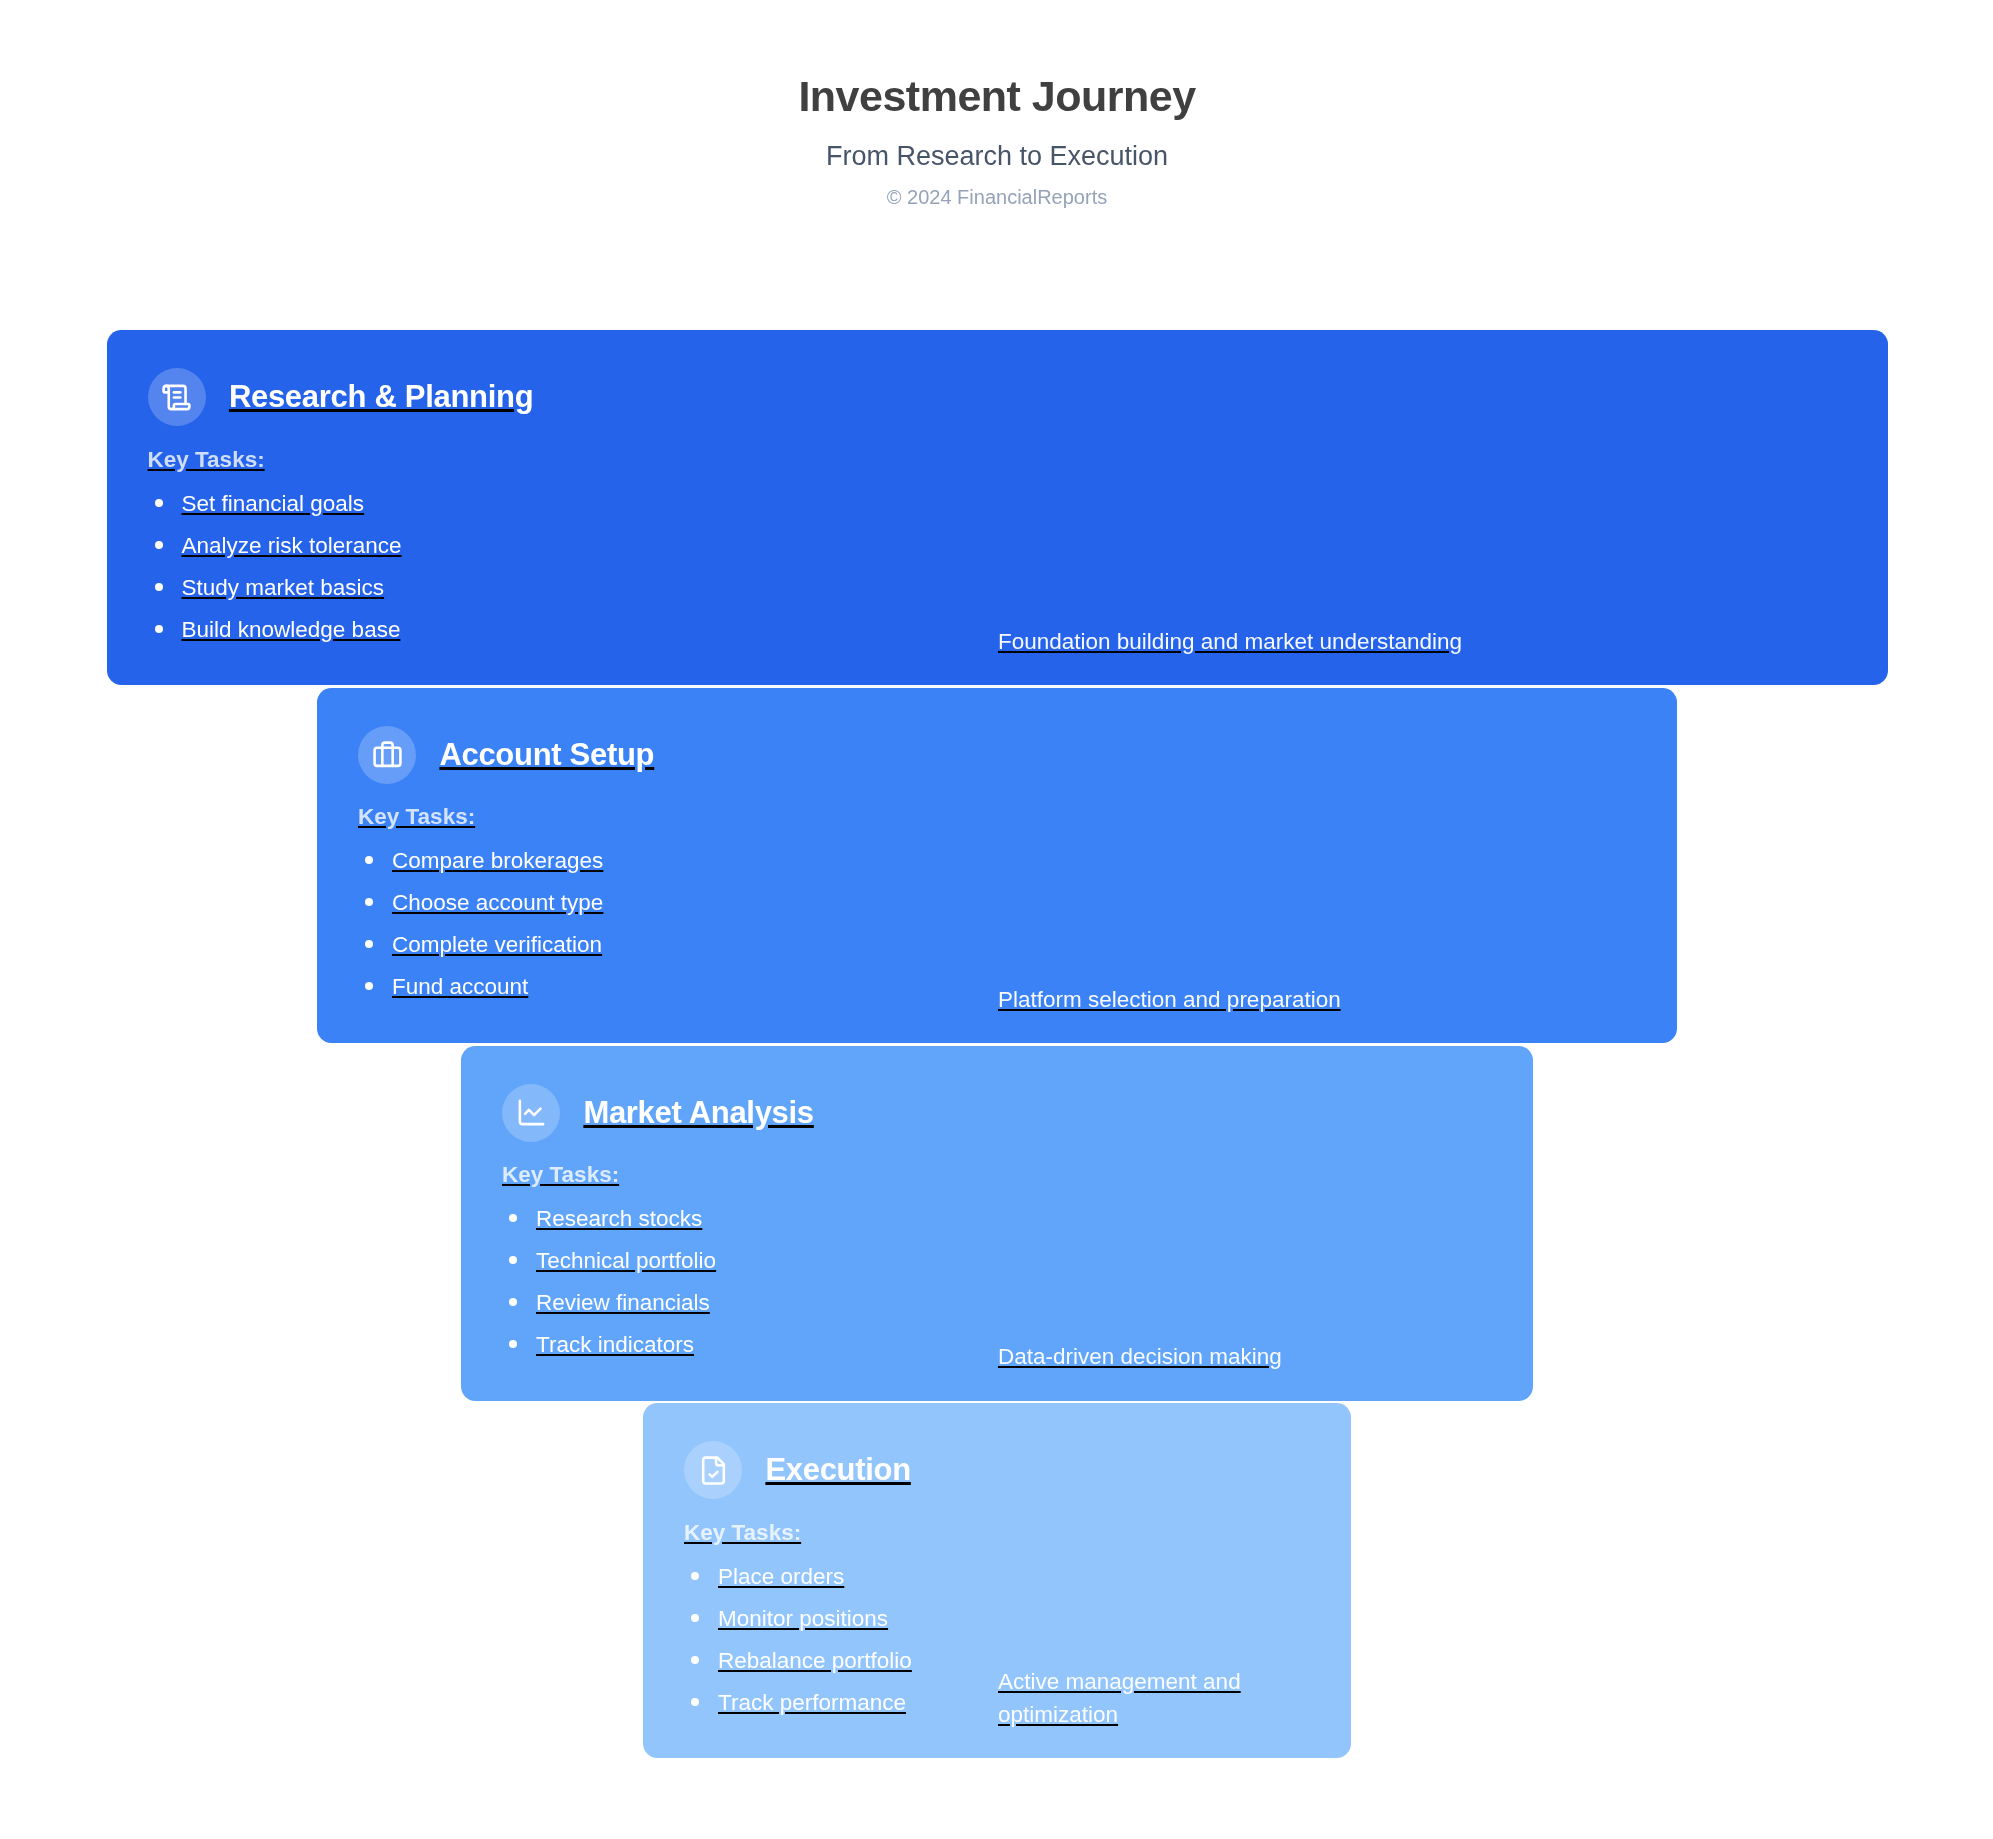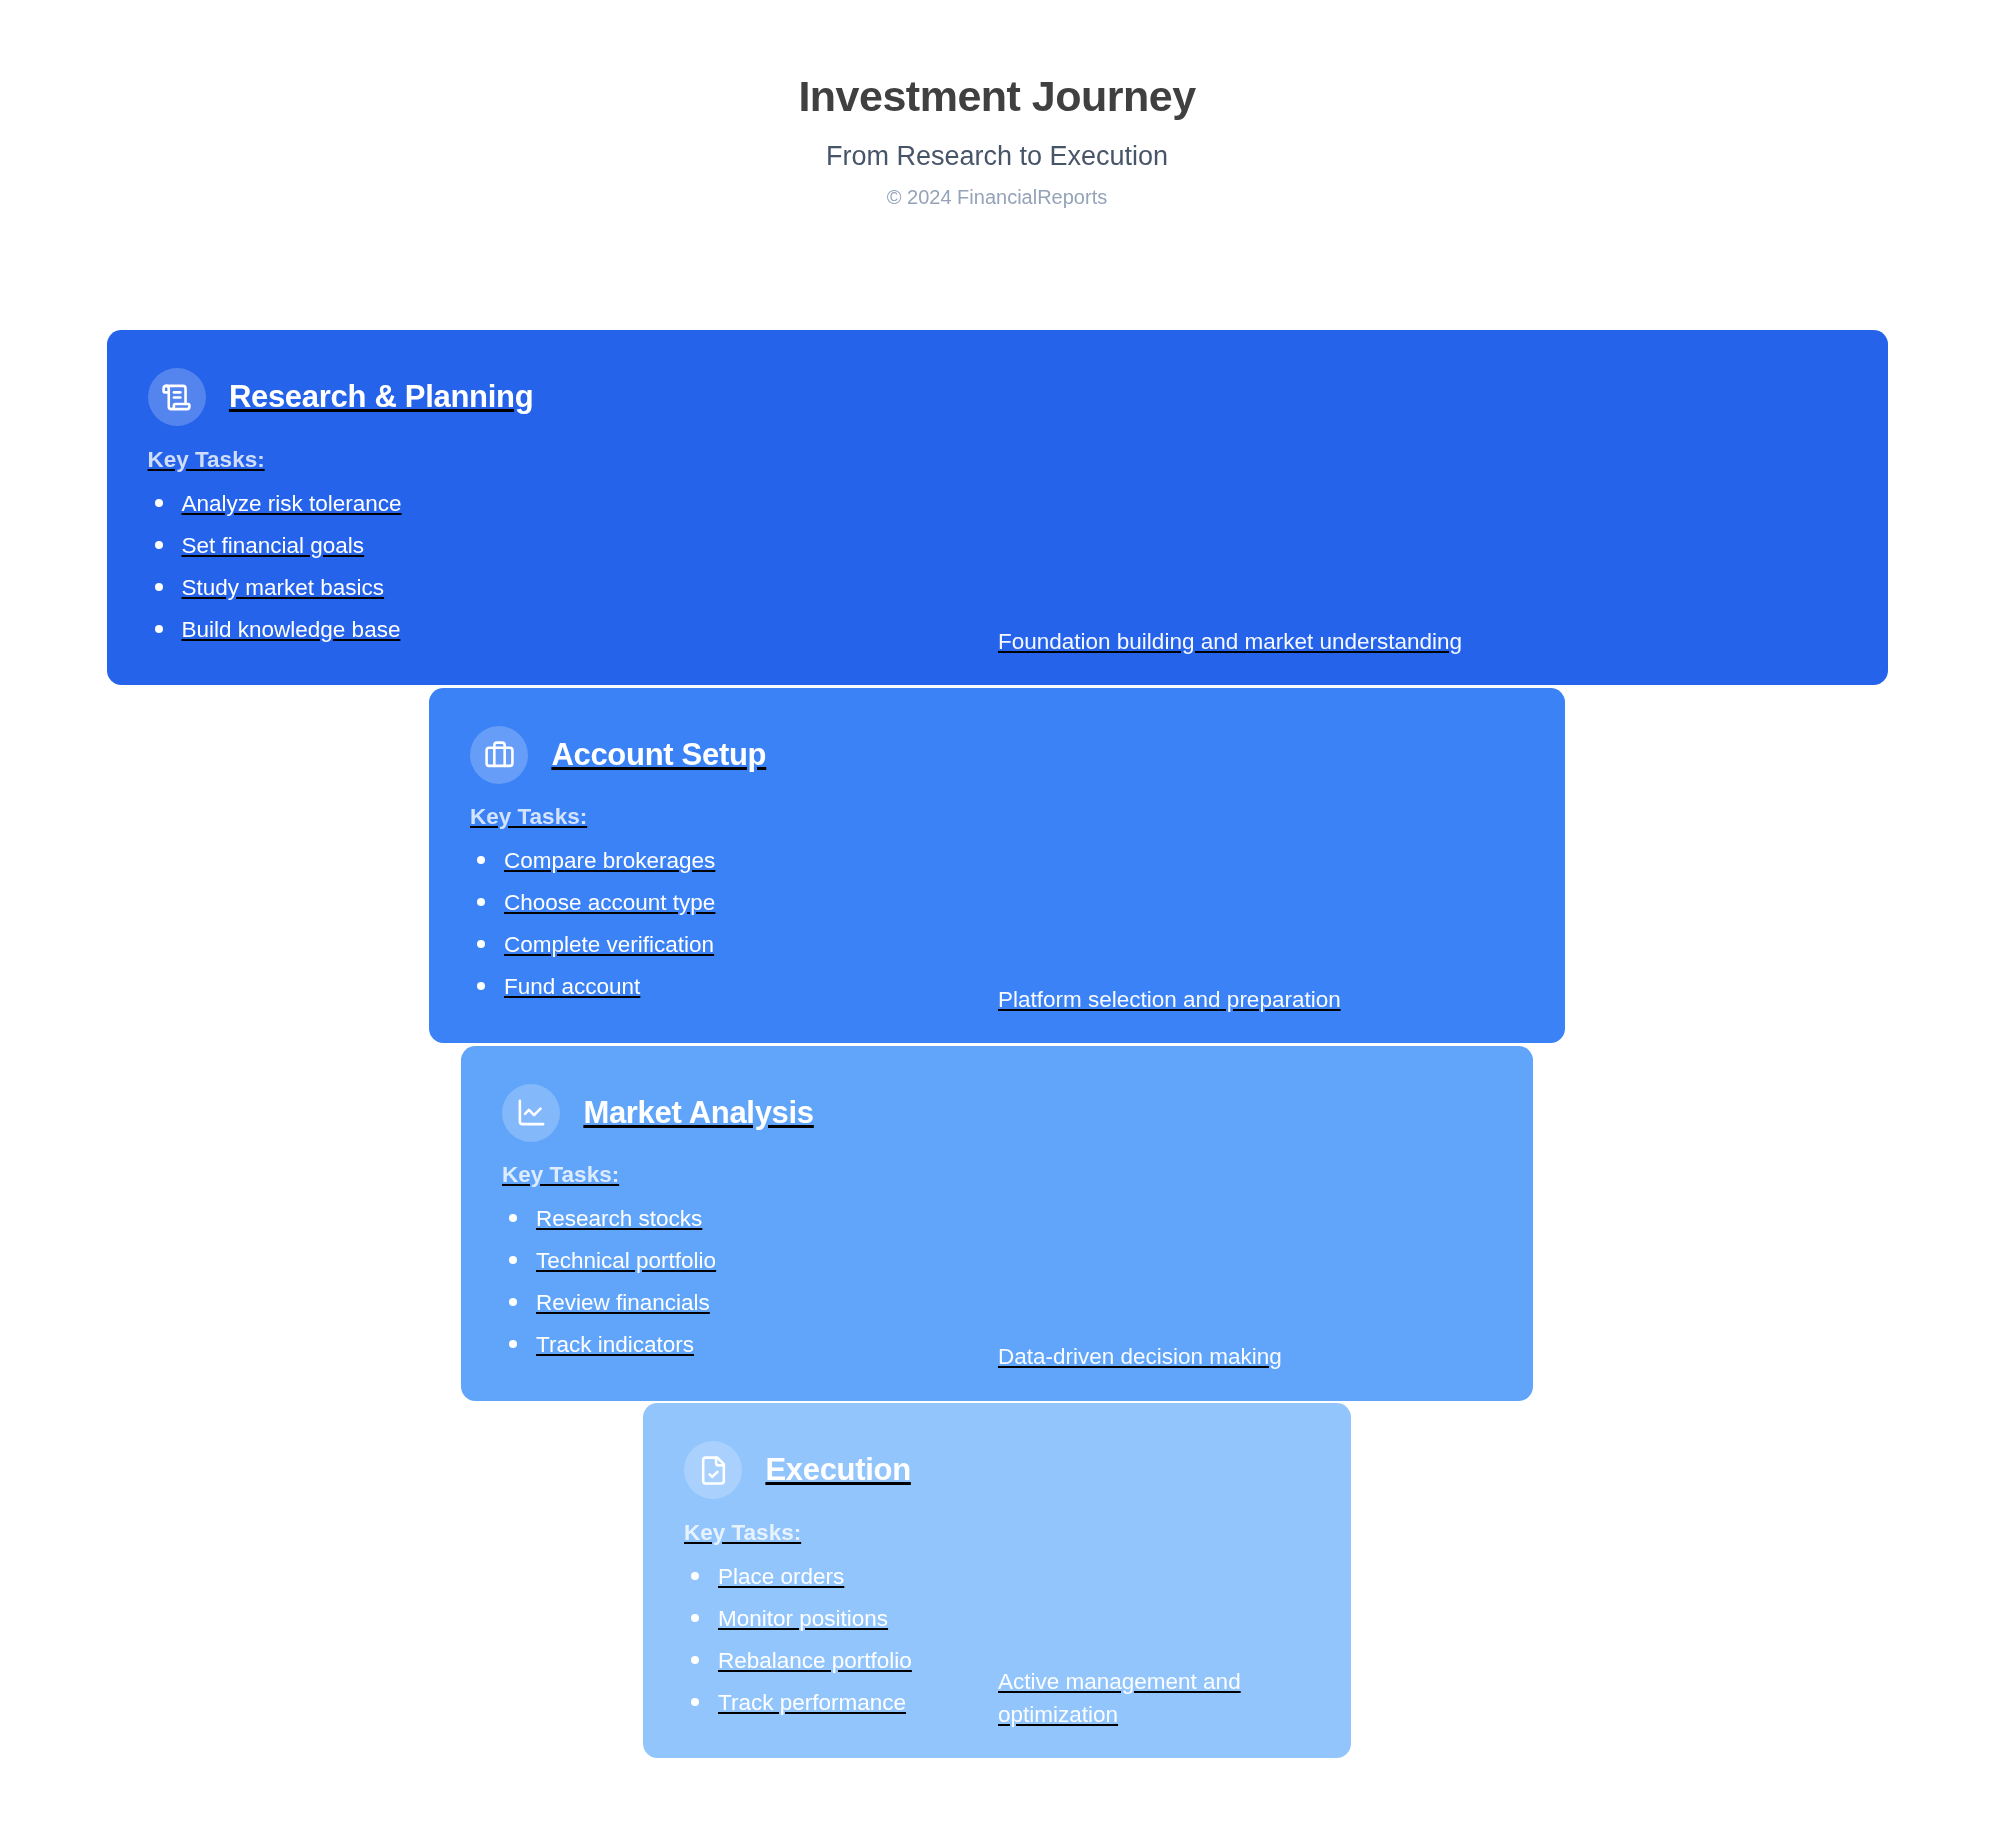--- a/index.html
+++ b/index.html
@@ -41,21 +41,21 @@
     margin: 0 auto 2.7px auto;
     height: 355px;
     box-sizing: border-box;
     border-radius: 14.4px;
     padding: 38px 39px 32px 41px;
     display: flex;
     flex-direction: column;
     text-decoration: underline;
   }
   .stage-w0 { width: 1781px; }
-  .stage-w1 { width: 1136px; }
+  .stage-w1 { width: 1360px; }
   .stage-w2 { width: 1072px; }
   .stage-w3 { width: 708px; }
 
   .stage-header {
     display: flex;
     align-items: center;
     gap: 23.4px;
   }
   .badge {
     flex: 0 0 58px;
@@ -151,22 +151,22 @@
             <path d="M19 17V5a2 2 0 0 0-2-2H4"></path>
             <path d="M8 21h12a2 2 0 0 0 2-2v-1a1 1 0 0 0-1-1H11a1 1 0 0 0-1 1v1a2 2 0 1 1-4 0V5a2 2 0 1 0-4 0v2a1 1 0 0 0 1 1h3"></path>
           </svg>
         </div>
         <div class="stage-title">Research &amp; Planning</div>
       </div>
       <div class="stage-body">
         <div class="tasks-col">
           <div class="key-tasks">Key Tasks:</div>
           <ul class="tasks">
+            <li>Set financial goals</li>
             <li>Analyze risk tolerance</li>
-            <li>Set financial goals</li>
             <li>Study market basics</li>
             <li>Build knowledge base</li>
           </ul>
         </div>
         <div class="desc-col">
           <div class="desc">Foundation building and market understanding</div>
         </div>
       </div>
     </div>
 

